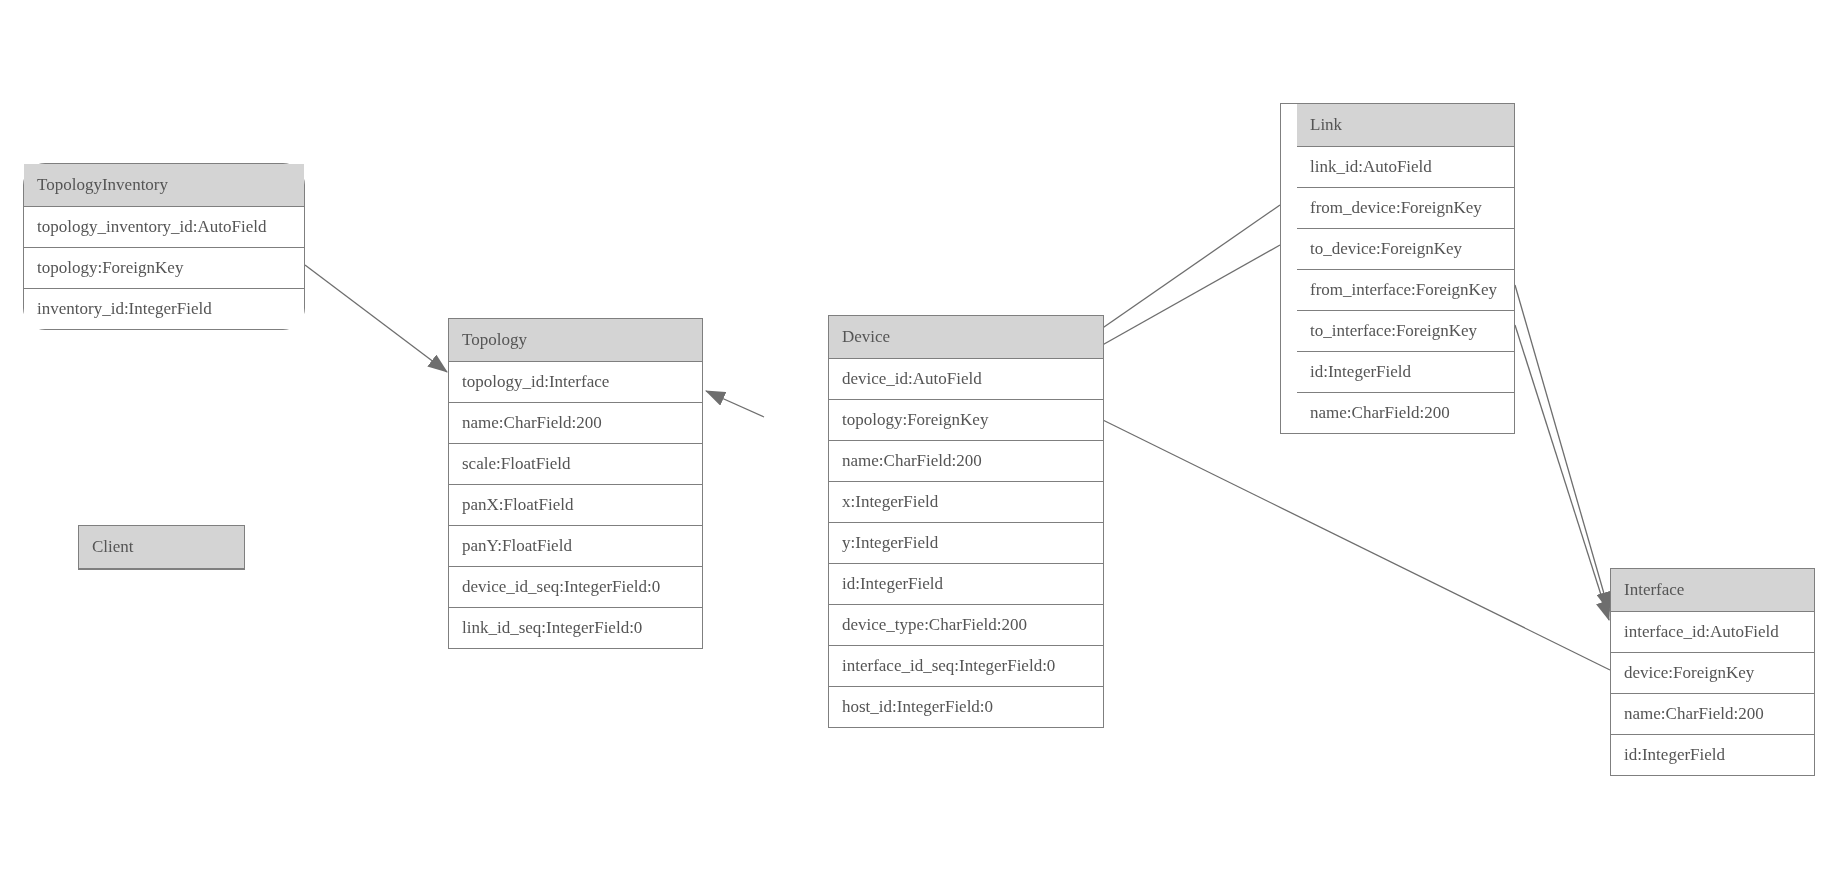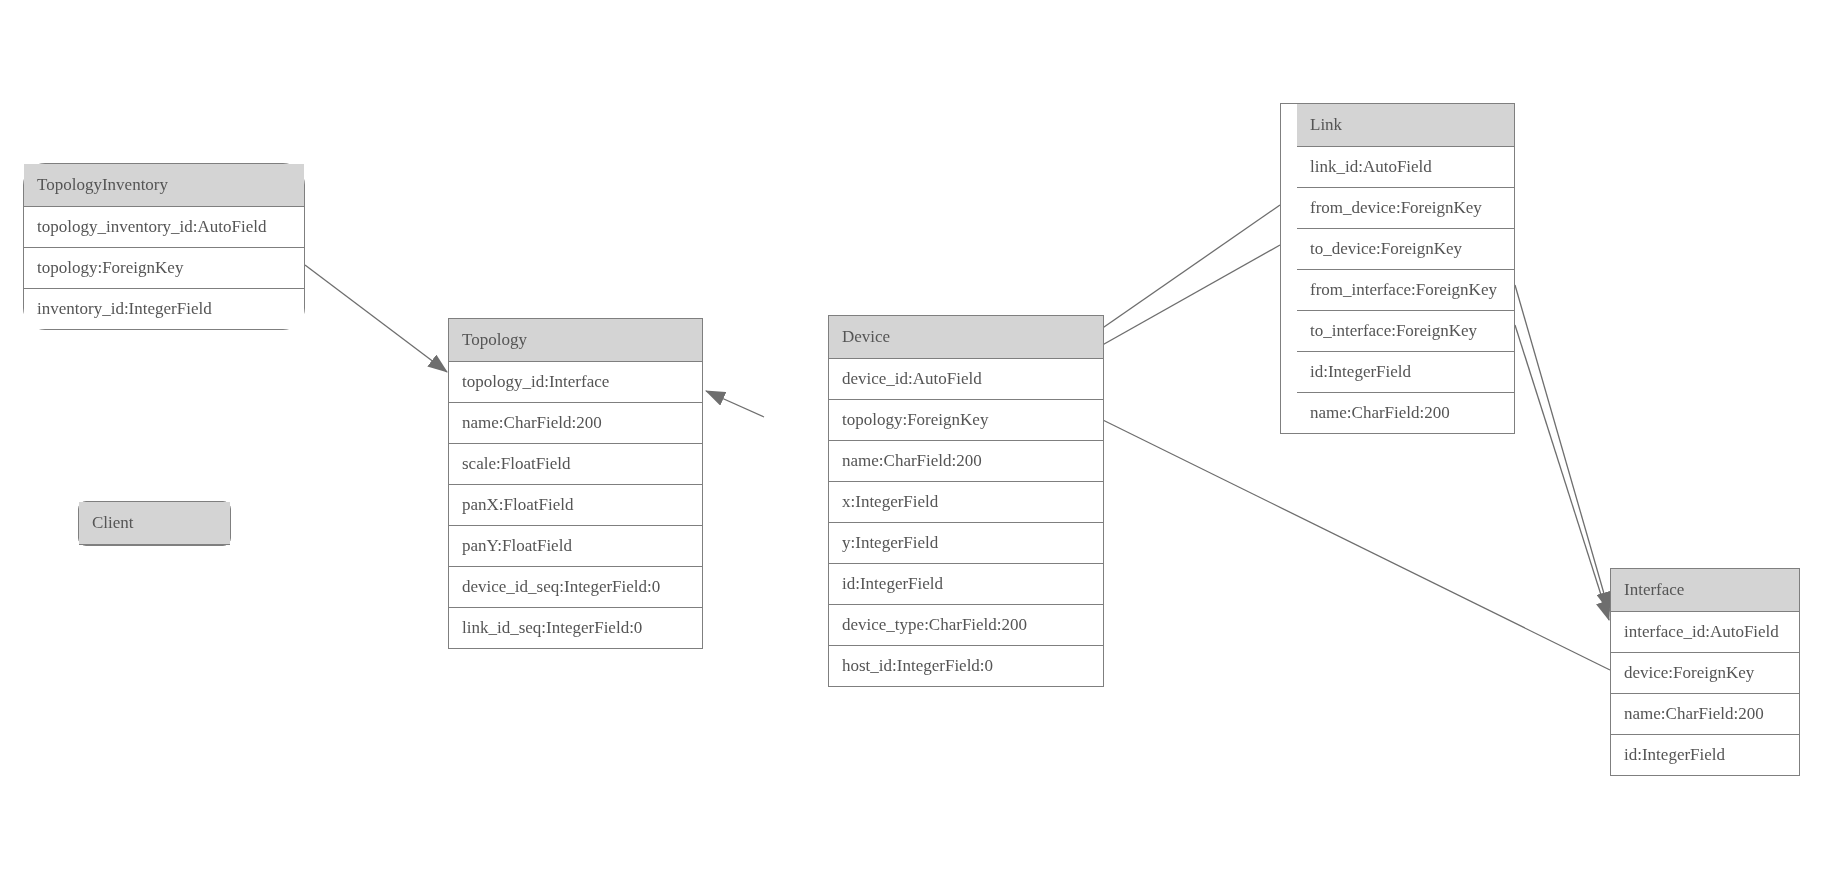--- a/index.html
+++ b/index.html
@@ -62,48 +62,49 @@
     <div class="hd">Topology</div>
     <div class="rw">topology_id:Interface</div>
     <div class="rw">name:CharField:200</div>
     <div class="rw">scale:FloatField</div>
     <div class="rw">panX:FloatField</div>
     <div class="rw">panY:FloatField</div>
     <div class="rw">device_id_seq:IntegerField:0</div>
     <div class="rw">link_id_seq:IntegerField:0</div>
   </div>
 
-  <div class="entity" style="left:78px;top:501px;width:153px;border-radius:8px;">
+  <div class="entity" style="left:78px;top:525px;width:167px;">
     <div class="hd">Client</div>
   </div>
 
   <div class="entity" style="left:788px;top:315px;width:276px;margin-left:40px;">
     <div class="hd">Device</div>
     <div class="rw">device_id:AutoField</div>
     <div class="rw">topology:ForeignKey</div>
     <div class="rw">name:CharField:200</div>
     <div class="rw">x:IntegerField</div>
     <div class="rw">y:IntegerField</div>
     <div class="rw">id:IntegerField</div>
     <div class="rw">device_type:CharField:200</div>
+    <div class="rw">interface_id_seq:IntegerField:0</div>
     <div class="rw">host_id:IntegerField:0</div>
   </div>
 
   <div class="entity" style="left:1280px;top:103px;width:235px;padding-left:16px;">
     <div class="hd">Link</div>
     <div class="rw">link_id:AutoField</div>
     <div class="rw">from_device:ForeignKey</div>
     <div class="rw">to_device:ForeignKey</div>
     <div class="rw">from_interface:ForeignKey</div>
     <div class="rw">to_interface:ForeignKey</div>
     <div class="rw">id:IntegerField</div>
     <div class="rw">name:CharField:200</div>
   </div>
 
-  <div class="entity" style="left:1610px;top:568px;width:190px;">
+  <div class="entity" style="left:1610px;top:568px;width:205px;">
     <div class="hd">Interface</div>
     <div class="rw">interface_id:AutoField</div>
     <div class="rw">device:ForeignKey</div>
     <div class="rw">name:CharField:200</div>
     <div class="rw">id:IntegerField</div>
   </div>
 
 </div>
 
 </body></html>

